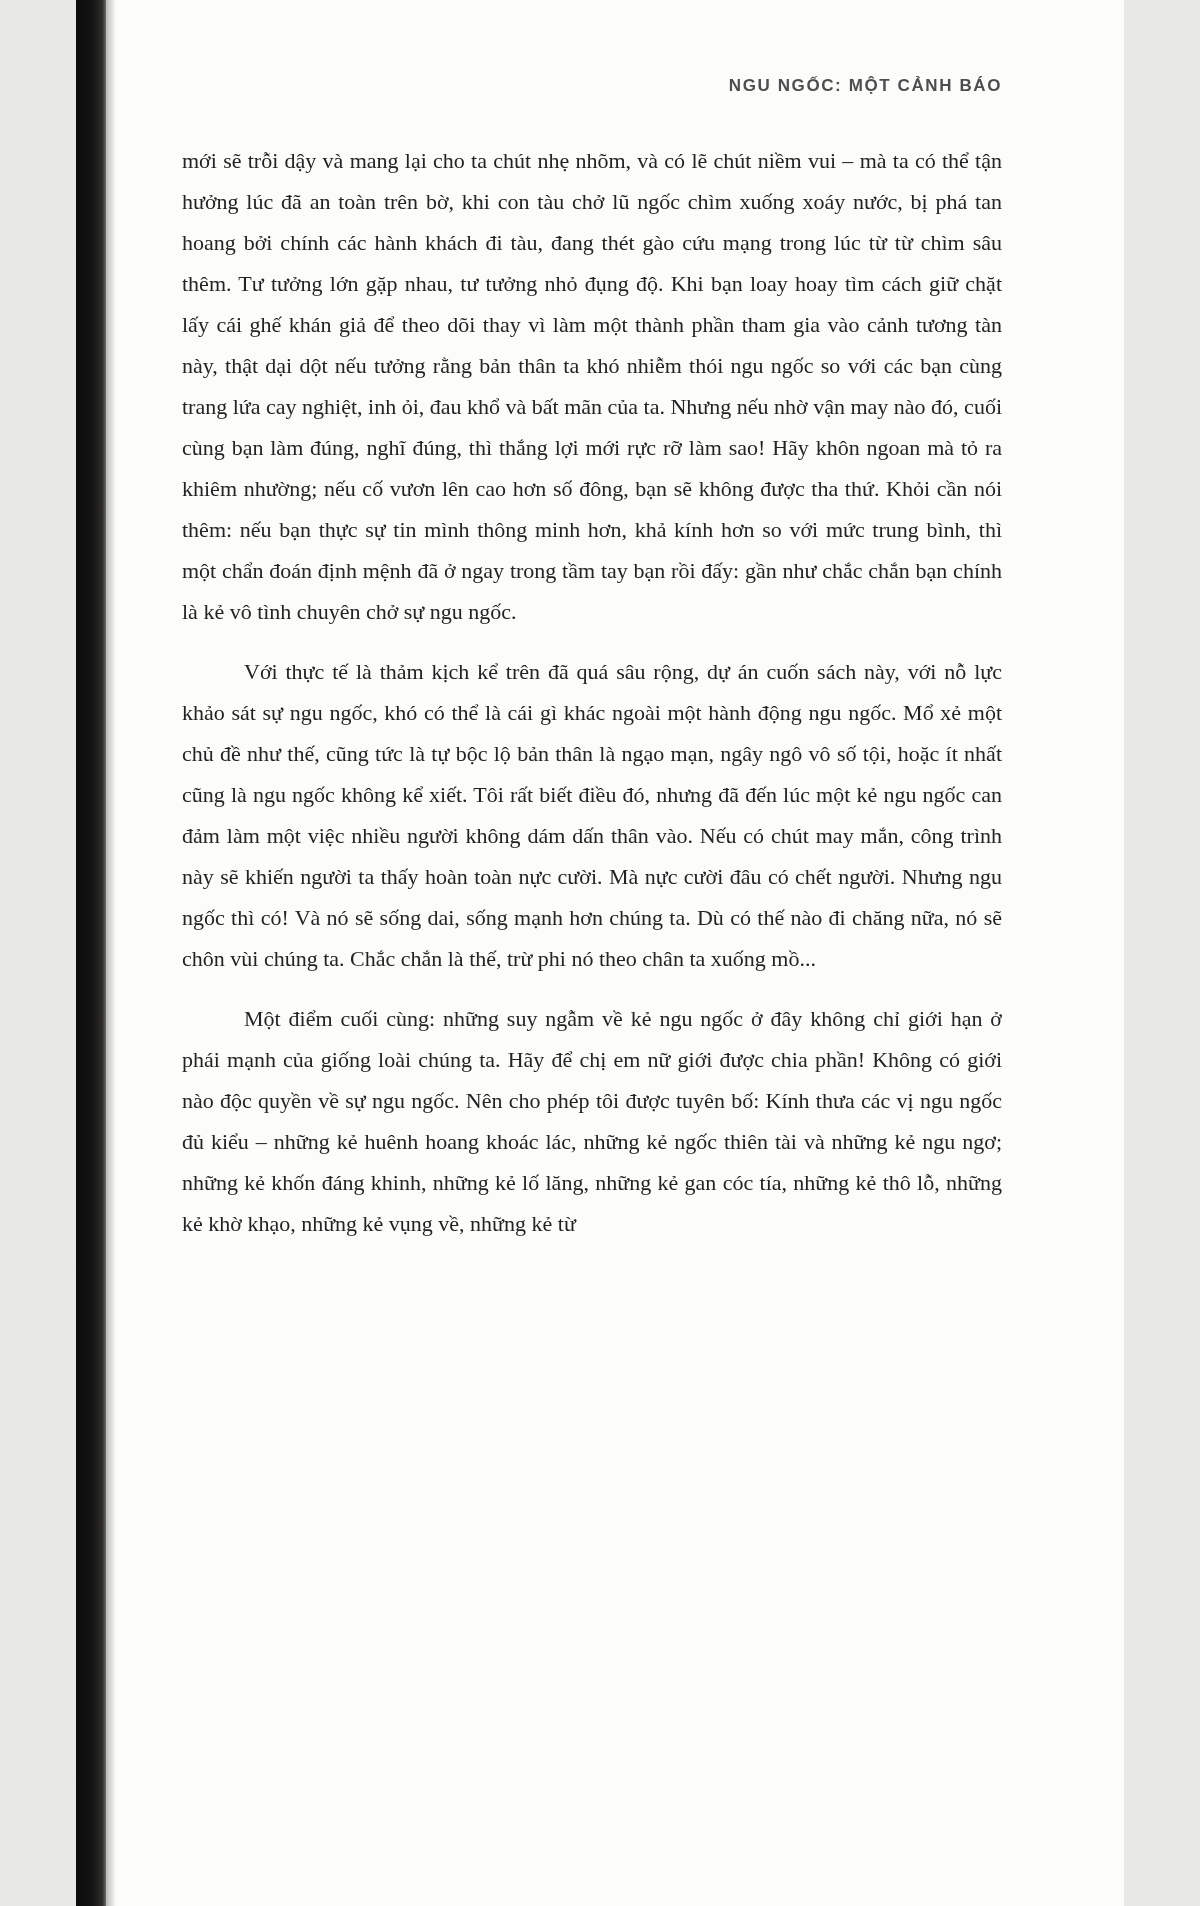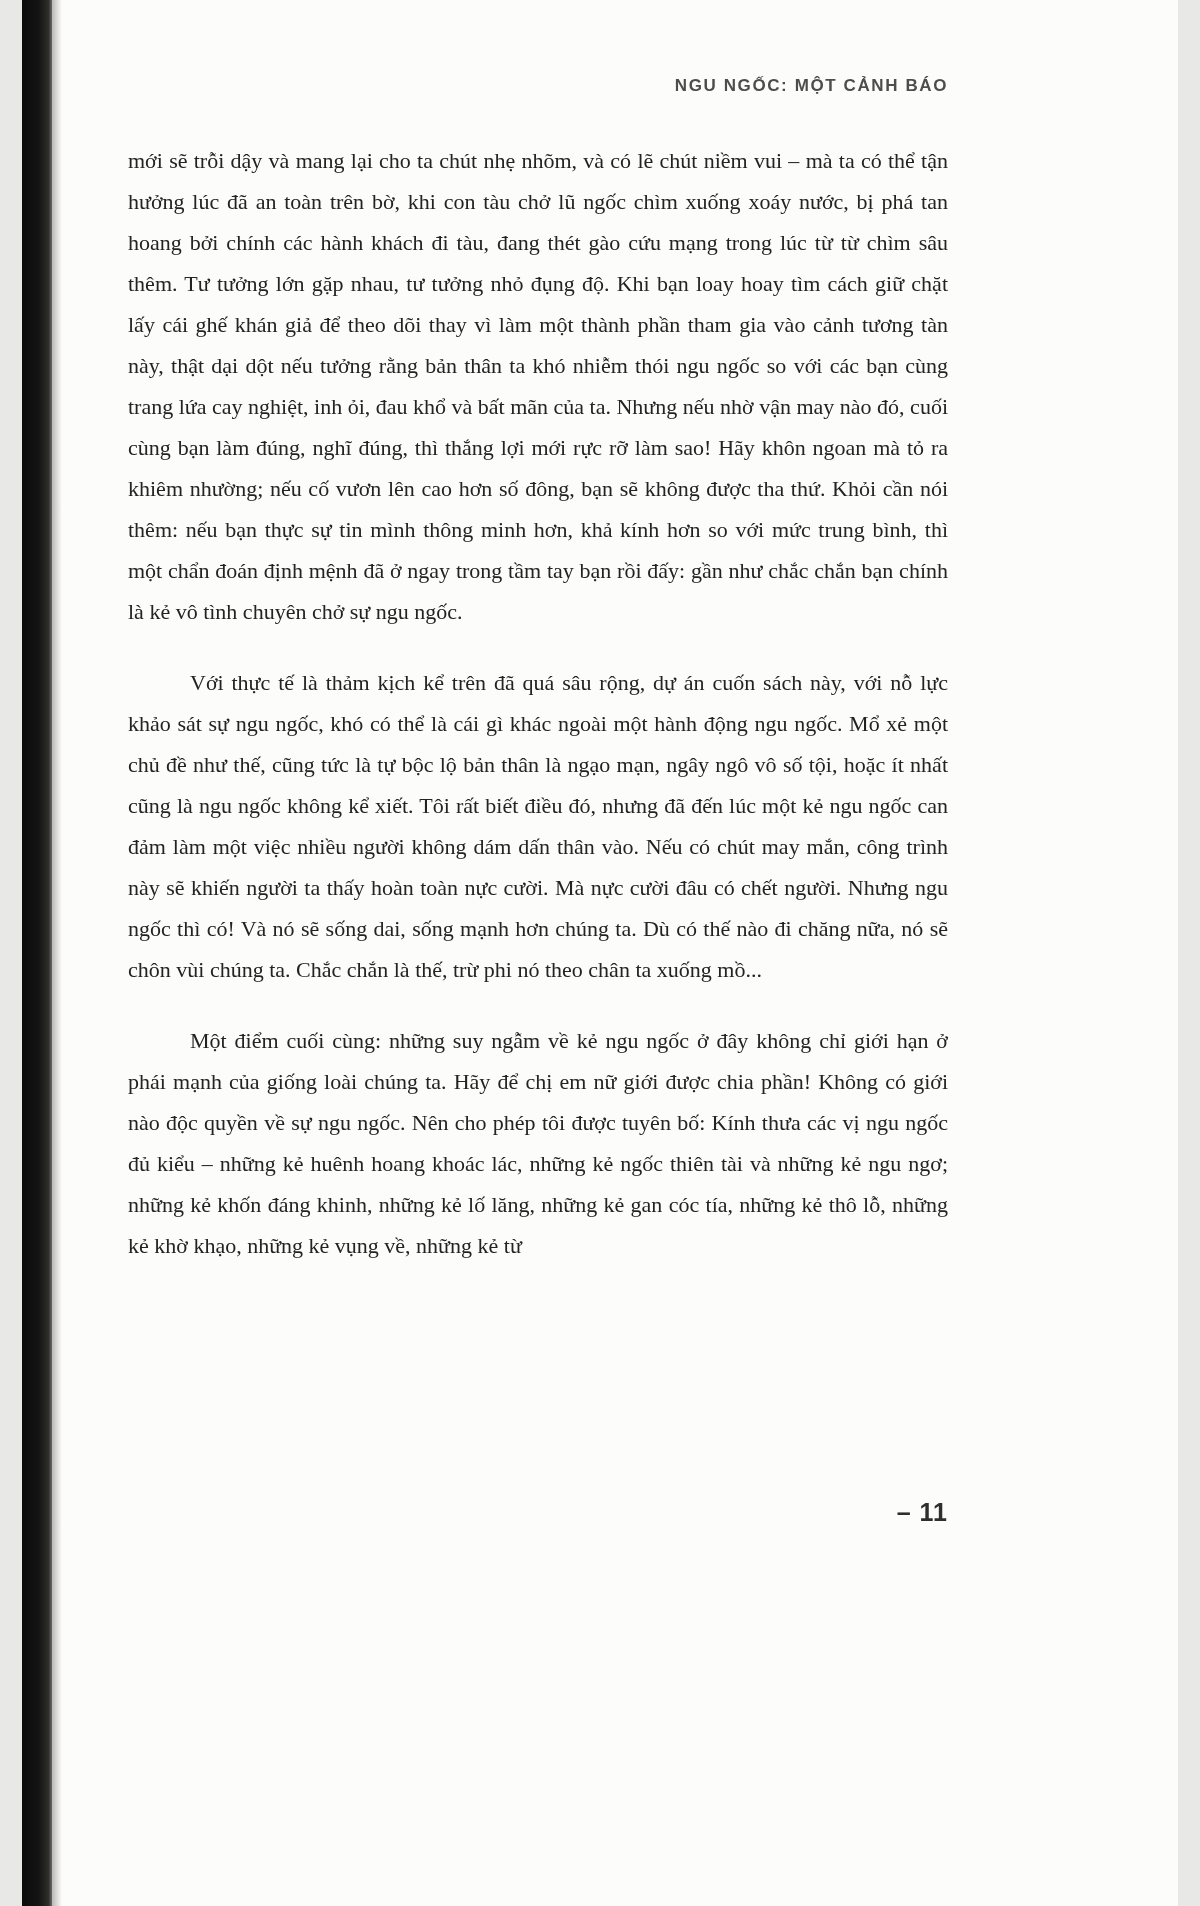--- a/index.html
+++ b/index.html
@@ -3,21 +3,21 @@
 <meta charset="utf-8">
 <title>Book Page</title>
 <style>
   html, body {
     margin: 0;
     padding: 0;
     background: #e8e8e6;
   }
   .page {
     position: relative;
-    width: 1156px;
+    width: 1048px;
     height: 1906px;
     margin: 0 auto;
     background: #fcfcfa;
     overflow: hidden;
     font-family: "Liberation Serif", "DejaVu Serif", serif;
   }
   
   .spine {
     position: absolute;
     left: 0;
@@ -56,21 +56,21 @@
     font-size: 22px;
     line-height: 41px;
     color: #232323;
     text-align: justify;
     text-justify: inter-word;
   }
   .body-text p {
     margin: 0;
   }
   .body-text p + p {
-    margin-top: 30px;
+    margin-top: 19px;
   }
   .body-text p.indent {
     text-indent: 62px;
   }
   .page-number {
     position: absolute;
     top: 1498px;
     left: 106px;
     width: 820px;
     text-align: right;
@@ -93,15 +93,14 @@
     <div class="running-head">NGU NGỐC: MỘT CẢNH BÁO</div>
 
     <div class="body-text">
       <p>mới sẽ trỗi dậy và mang lại cho ta chút nhẹ nhõm, và có lẽ chút niềm vui – mà ta có thể tận hưởng lúc đã an toàn trên bờ, khi con tàu chở lũ ngốc chìm xuống xoáy nước, bị phá tan hoang bởi chính các hành khách đi tàu, đang thét gào cứu mạng trong lúc từ từ chìm sâu thêm. Tư tưởng lớn gặp nhau, tư tưởng nhỏ đụng độ. Khi bạn loay hoay tìm cách giữ chặt lấy cái ghế khán giả để theo dõi thay vì làm một thành phần tham gia vào cảnh tương tàn này, thật dại dột nếu tưởng rằng bản thân ta khó nhiễm thói ngu ngốc so với các bạn cùng trang lứa cay nghiệt, inh ỏi, đau khổ và bất mãn của ta. Nhưng nếu nhờ vận may nào đó, cuối cùng bạn làm đúng, nghĩ đúng, thì thắng lợi mới rực rỡ làm sao! Hãy khôn ngoan mà tỏ ra khiêm nhường; nếu cố vươn lên cao hơn số đông, bạn sẽ không được tha thứ. Khỏi cần nói thêm: nếu bạn thực sự tin mình thông minh hơn, khả kính hơn so với mức trung bình, thì một chẩn đoán định mệnh đã ở ngay trong tầm tay bạn rồi đấy: gần như chắc chắn bạn chính là kẻ vô tình chuyên chở sự ngu ngốc.</p>
       <p class="indent">Với thực tế là thảm kịch kể trên đã quá sâu rộng, dự án cuốn sách này, với nỗ lực khảo sát sự ngu ngốc, khó có thể là cái gì khác ngoài một hành động ngu ngốc. Mổ xẻ một chủ đề như thế, cũng tức là tự bộc lộ bản thân là ngạo mạn, ngây ngô vô số tội, hoặc ít nhất cũng là ngu ngốc không kể xiết. Tôi rất biết điều đó, nhưng đã đến lúc một kẻ ngu ngốc can đảm làm một việc nhiều người không dám dấn thân vào. Nếu có chút may mắn, công trình này sẽ khiến người ta thấy hoàn toàn nực cười. Mà nực cười đâu có chết người. Nhưng ngu ngốc thì có! Và nó sẽ sống dai, sống mạnh hơn chúng ta. Dù có thế nào đi chăng nữa, nó sẽ chôn vùi chúng ta. Chắc chắn là thế, trừ phi nó theo chân ta xuống mồ...</p>
       <p class="indent">Một điểm cuối cùng: những suy ngẫm về kẻ ngu ngốc ở đây không chỉ giới hạn ở phái mạnh của giống loài chúng ta. Hãy để chị em nữ giới được chia phần! Không có giới nào độc quyền về sự ngu ngốc. Nên cho phép tôi được tuyên bố: Kính thưa các vị ngu ngốc đủ kiểu – những kẻ huênh hoang khoác lác, những kẻ ngốc thiên tài và những kẻ ngu ngơ; những kẻ khốn đáng khinh, những kẻ lố lăng, những kẻ gan cóc tía, những kẻ thô lỗ, những kẻ khờ khạo, những kẻ vụng về, những kẻ từ</p>
     </div>
 
   </div>
 
-  <div class="page-number">– 11</div>
 
 </div>
 
 </body></html>

